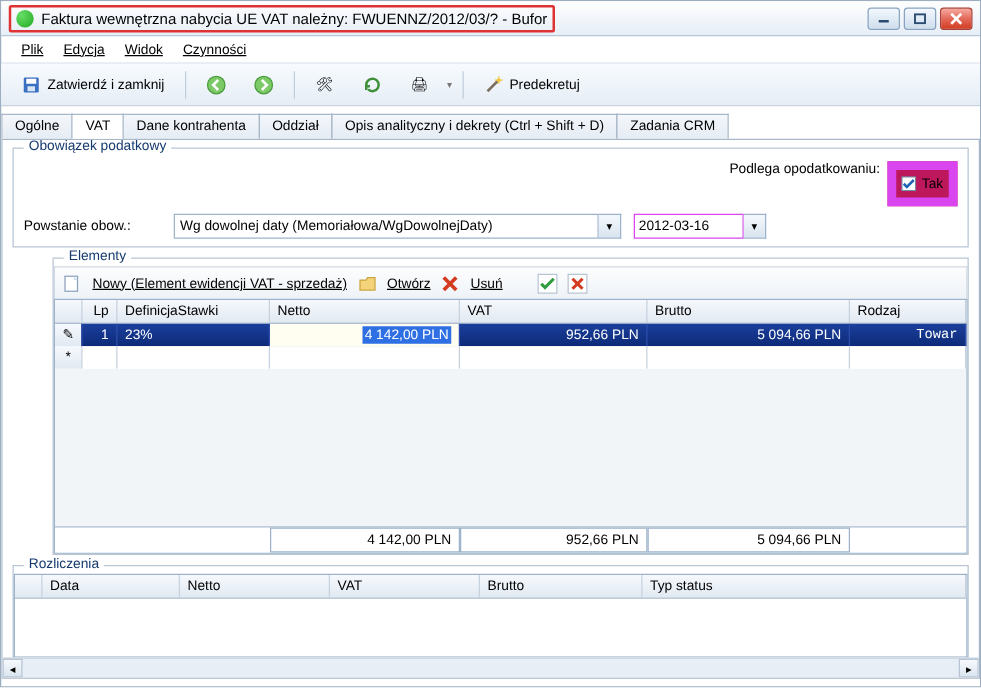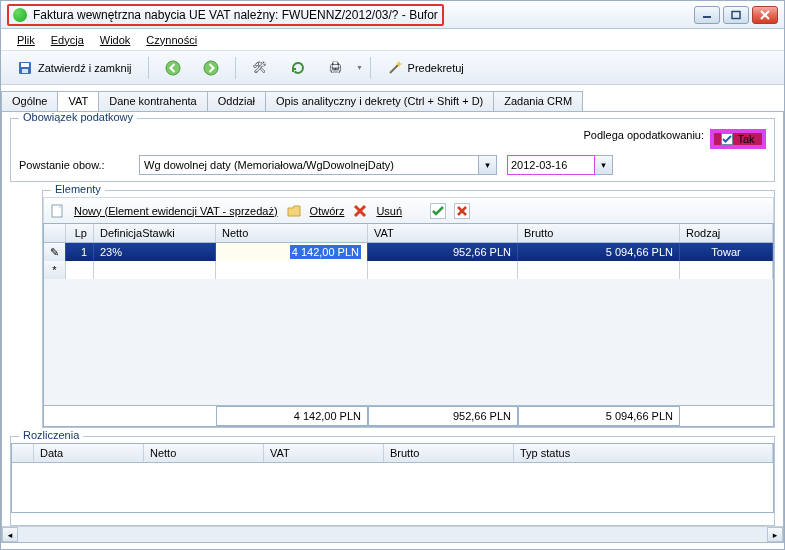--- a/index.html
+++ b/index.html
@@ -42,21 +42,21 @@
   .fieldset.top { padding-top:10px; }
 
   .row { display:flex; align-items:center; gap:10px; }
   .row label { min-width:110px; }
   select, input.date { font: inherit; border:1px solid #d946ef; height:20px; padding:1px 3px; background:#fff; }
   input.date { width: 88px; }
   .dropdown-wrap { display:flex; }
   .dropbtn { width:18px; height:20px; border:1px solid #9cb3cb; border-left:none; background:linear-gradient(#f4f8fc,#d9e4ef); cursor:pointer; display:flex; align-items:center; justify-content:center; font-size:9px; }
 
   .tax-right { margin-left:auto; display:flex; align-items:flex-start; gap:6px; }
-  .checkbox-box { display:inline-flex; align-items:center; justify-content:center; width:56px; height:20px; border:4px solid #d946ef; background:#be185d; }
+  .checkbox-box { display:inline-flex; align-items:center; justify-content:center; width:56px; height:36px; border:7px solid #d946ef; background:#be185d; }
   .check-inner { display:flex; align-items:center; gap:4px; }
 
   .gridbar { height:26px; display:flex; align-items:center; gap:8px; padding:0 6px; border:1px solid #d0d9e3; border-bottom:none; background:linear-gradient(#fdfdfd,#eef3f8); }
   .link { text-decoration:underline; cursor:pointer; }
 
   .grid { border:1px solid #9cb3cb; display:flex; flex-direction:column; }
   .grid-header, .grid-row, .grid-footer { display:flex; }
   .grid-header div, .grid-row div, .grid-footer div { border-right:1px solid #c6d1de; padding:2px 6px; height:18px; line-height:14px; overflow:hidden; white-space:nowrap; }
   .grid-header { background:linear-gradient(#f6f9fd,#e1e9f2); border-bottom:1px solid #a9bbce; }
   .grid-header div { font-weight:normal; }
@@ -272,21 +272,21 @@
           </div>
           <div class="grid-row selected">
             <div class="c-ind" style="background:linear-gradient(#f6f9fd,#e1e9f2);color:#000;">✎</div>
             <div class="c-lp">1</div>
             <div class="c-def">23%</div>
             <div class="c-netto edit-cell">
                 <span class="edit-highlight">4 142,00 PLN</span>
               </div>
             <div class="c-vat">952,66 PLN</div>
             <div class="c-brutto">5 094,66 PLN</div>
-            <div class="c-rodzaj" style="text-align:center;">Towar</div>
+            <div class="c-rodzaj" style="text-align:right;font-family:Liberation Mono, monospace;">Towar</div>
           </div>
           <div class="grid-row empty">
             <div class="c-ind" style="background:linear-gradient(#f6f9fd,#e1e9f2);">*</div>
             <div class="c-lp"></div>
               <div class="c-def"></div>
               <div class="c-netto"></div>
               <div class="c-vat"></div>
               <div class="c-brutto"></div>
               <div class="c-rodzaj"></div>
           </div>

